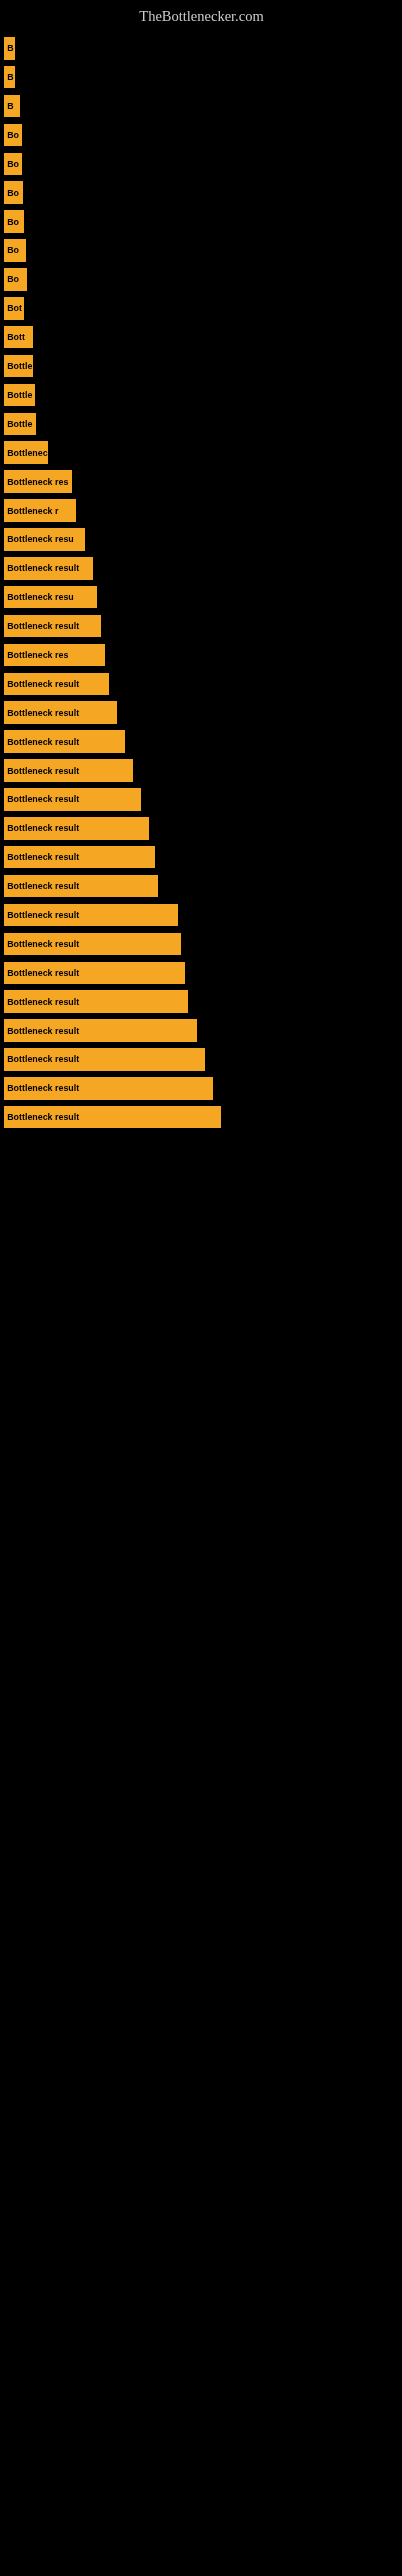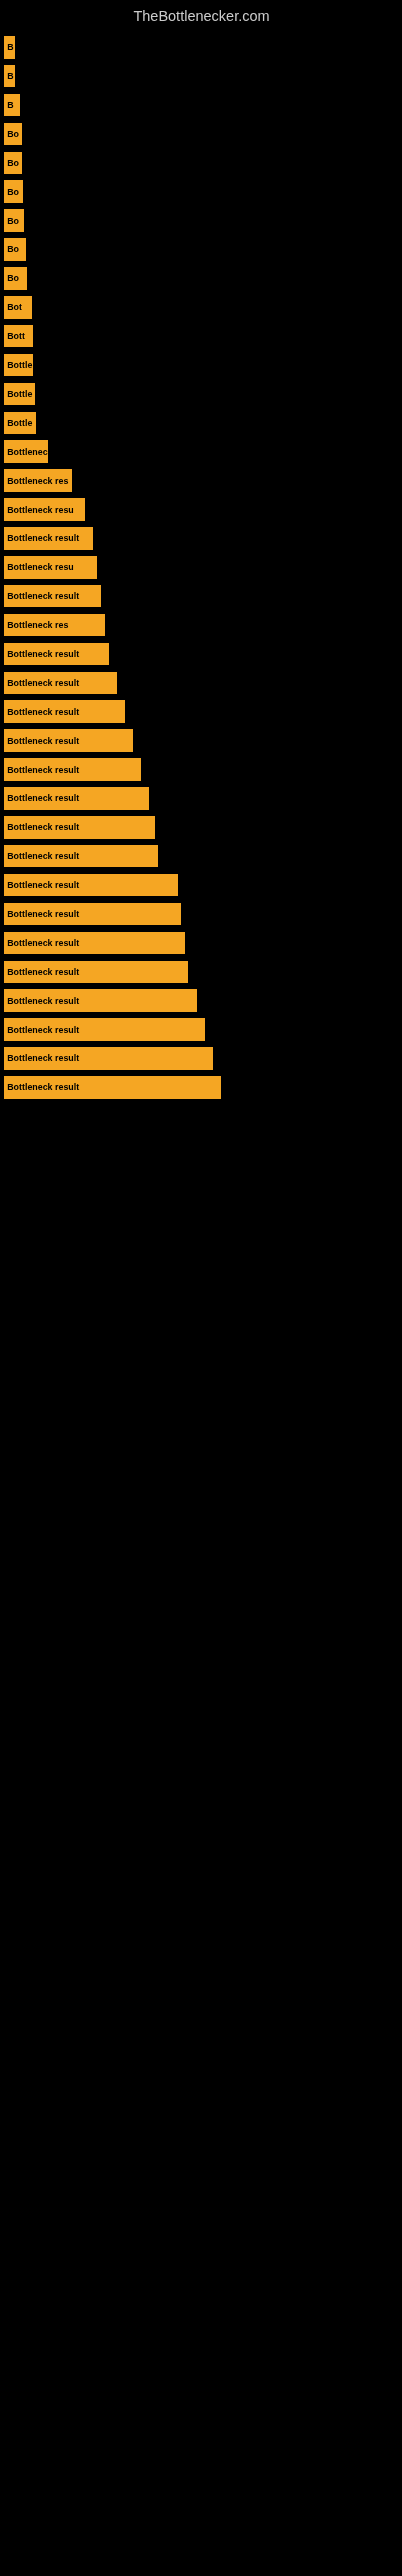--- a/index.html
+++ b/index.html
@@ -15,20 +15,21 @@
       font-family: Arial, sans-serif;
       position: relative;
     }
 
     .site-title {
       color: #cccccc;
       font-size: 14.5px;
       text-align: center;
       padding: 8px 0 4px 0;
       font-weight: normal;
+      font-family: Liberation Serif, serif;
     }
 
     .bars-container {
       padding: 8px 0;
       display: flex;
       flex-direction: column;
       gap: 0px;
     }
 
     .bar-row {
@@ -101,21 +102,21 @@
       <div class="bar" style="width: 22px;">
         <span class="bar-label">Bo</span>
       </div>
     </div>
     <div class="bar-row">
       <div class="bar" style="width: 22.5px;">
         <span class="bar-label">Bo</span>
       </div>
     </div>
     <div class="bar-row">
-      <div class="bar" style="width: 28px;">
+      <div class="bar" style="width: 20px;">
         <span class="bar-label">Bot</span>
       </div>
     </div>
     <div class="bar-row">
       <div class="bar" style="width: 29px;">
         <span class="bar-label">Bott</span>
       </div>
     </div>
     <div class="bar-row">
       <div class="bar" style="width: 29px;">
@@ -136,20 +137,25 @@
       <div class="bar" style="width: 44px;">
         <span class="bar-label">Bottleneck</span>
       </div>
     </div>
     <div class="bar-row">
       <div class="bar" style="width: 68px;">
         <span class="bar-label">Bottleneck res</span>
       </div>
     </div>
     <div class="bar-row">
+      <div class="bar" style="width: 72px;">
+        <span class="bar-label">Bottleneck r</span>
+      </div>
+    </div>
+    <div class="bar-row">
       <div class="bar" style="width: 81px;">
         <span class="bar-label">Bottleneck resu</span>
       </div>
     </div>
     <div class="bar-row">
       <div class="bar" style="width: 89px;">
         <span class="bar-label">Bottleneck result</span>
       </div>
     </div>
     <div class="bar-row">

